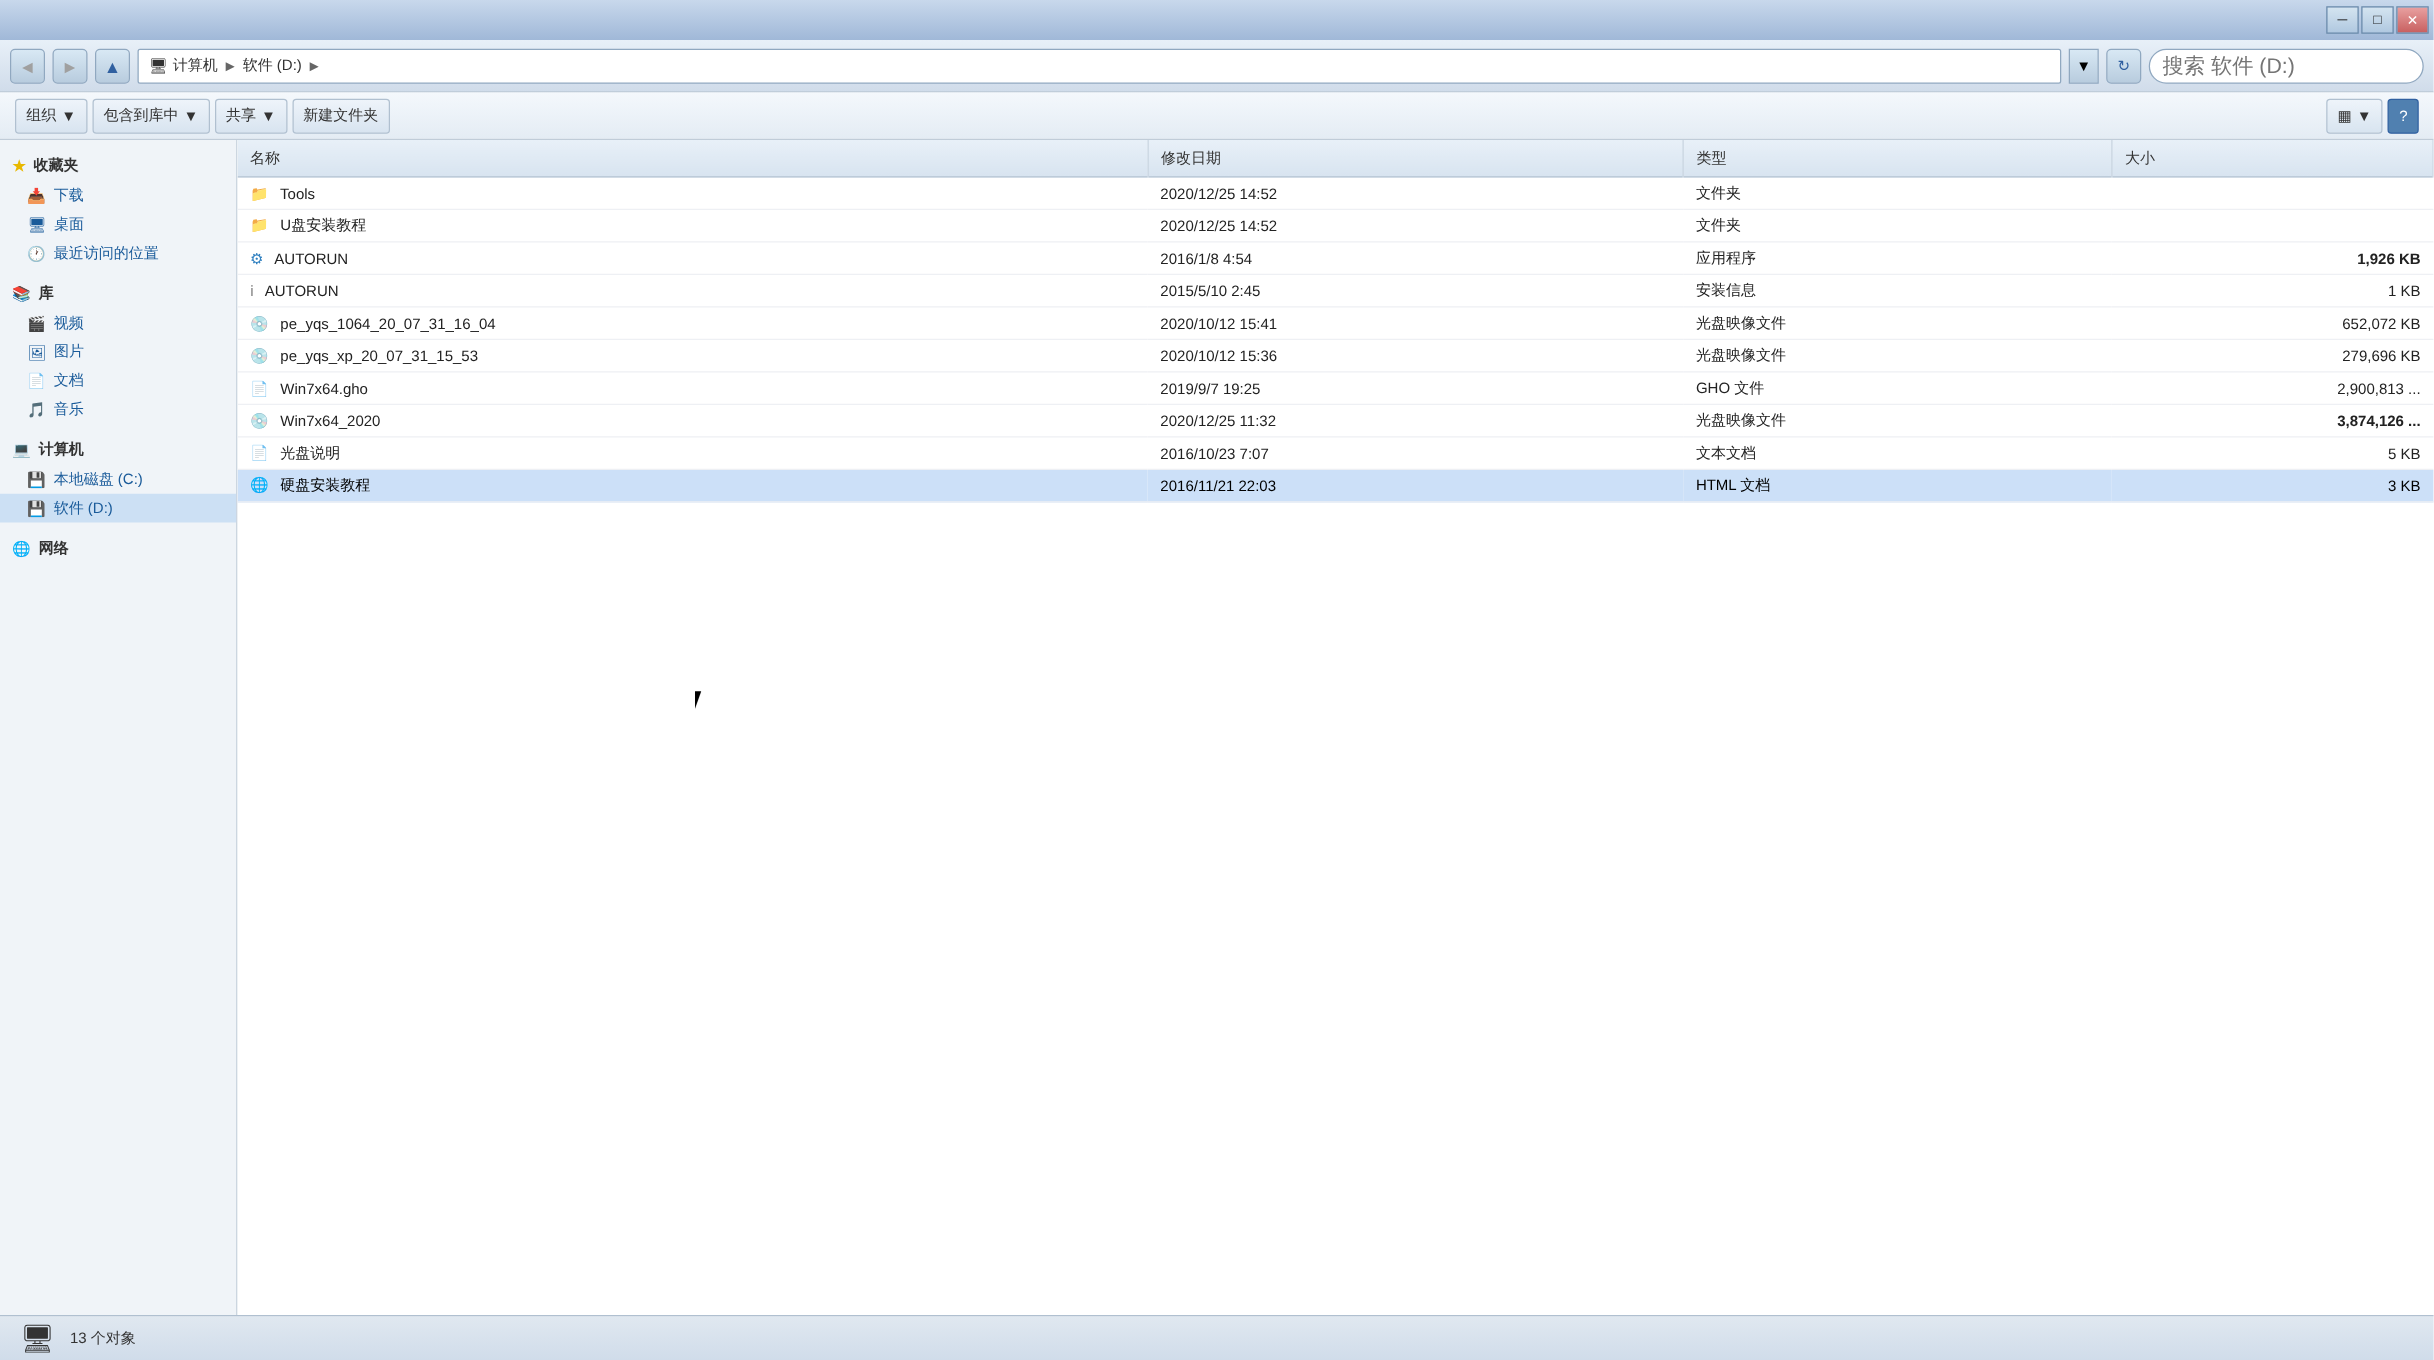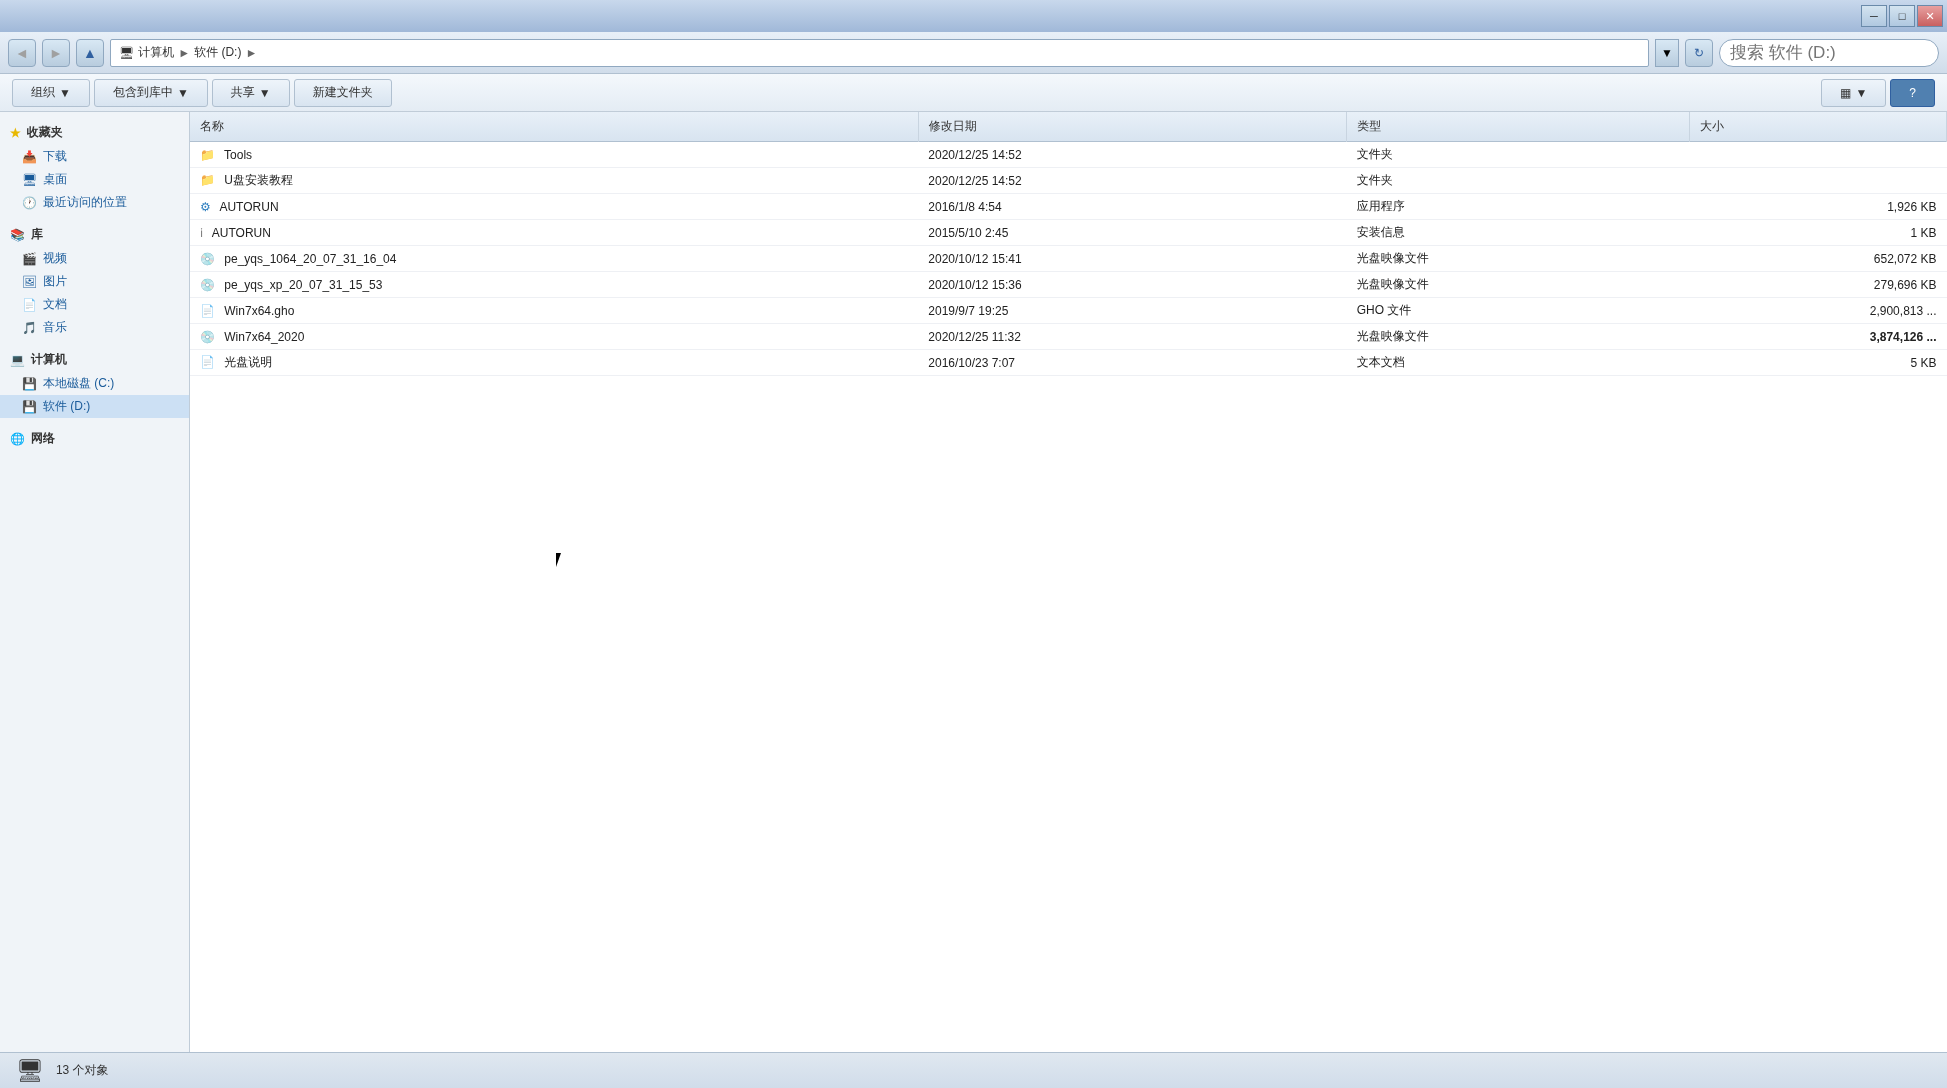--- a/index.html
+++ b/index.html
@@ -95,21 +95,21 @@
       height: 38px;
       background: linear-gradient(to bottom, #f4f8fc, #e4ecf4);
       border-bottom: 1px solid #c0ccd8;
       display: flex;
       align-items: center;
       padding: 0 12px;
       gap: 4px;
     }
     .toolbar-btn {
       height: 28px;
-      padding: 0 18px;
+      padding: 0 8px;
       background: linear-gradient(to bottom, #eef4fa, #d8e4f0);
       border: 1px solid #b0c0d0;
       border-radius: 3px;
       cursor: pointer;
       display: flex; align-items: center; gap: 4px;
       color: #333;
     }
 
     
     .main-layout {
@@ -360,21 +360,21 @@
     <td class="col-type">文件夹</td>
     <td class="col-size" style="text-align:right;"></td>
   </tr>
           <tr>
     <td class="col-name">
       <span style="color:#3080c0; margin-right:6px;">⚙</span>
       <span>AUTORUN</span>
     </td>
     <td class="col-date">2016/1/8 4:54</td>
     <td class="col-type">应用程序</td>
-    <td class="col-size" style="text-align:right;">1,926 KB</td>
+    <td class="col-size" style="text-align:right;font-weight:bold;">1,926 KB</td>
   </tr>
           <tr>
     <td class="col-name">
       <span style="color:#808080; margin-right:6px;">ℹ</span>
       <span>AUTORUN</span>
     </td>
     <td class="col-date">2015/5/10 2:45</td>
     <td class="col-type">安装信息</td>
     <td class="col-size" style="text-align:right;">1 KB</td>
   </tr>
@@ -415,20 +415,29 @@
     <td class="col-size" style="text-align:right;font-weight:bold;">3,874,126 ...</td>
   </tr>
           <tr>
     <td class="col-name">
       <span style="color:#606060; margin-right:6px;">📄</span>
       <span>光盘说明</span>
     </td>
     <td class="col-date">2016/10/23 7:07</td>
     <td class="col-type">文本文档</td>
     <td class="col-size" style="text-align:right;margin-top:23px;">5 KB</td>
+  </tr>
+          <tr class="selected">
+    <td class="col-name">
+      <span style="color:#e06820; margin-right:6px;">🌐</span>
+      <span>硬盘安装教程</span>
+    </td>
+    <td class="col-date">2016/11/21 22:03</td>
+    <td class="col-type">HTML 文档</td>
+    <td class="col-size" style="text-align:right;">3 KB</td>
   </tr>
         </tbody>
     </table>
   </div>
 </div>
 
 <div class="statusbar">
   <span style="font-size:22px;">🖥</span>
   <span>13 个对象</span>
 </div>

